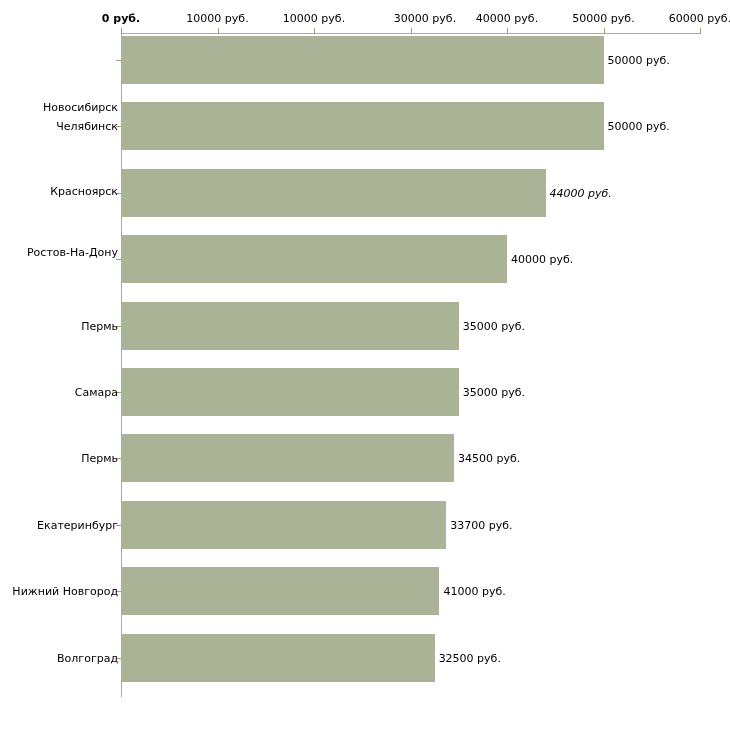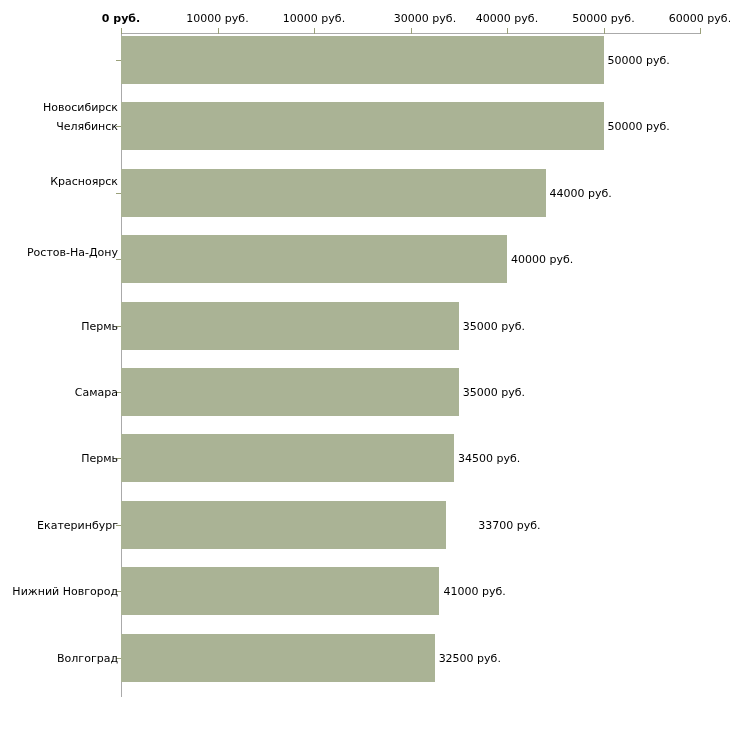--- a/index.html
+++ b/index.html
@@ -112,21 +112,21 @@
       <div class="x-tick" style="left: 700px;"></div>
       <div class="x-tick-label" style="left: 700px;">60000 руб.</div>
     </div>
 
   <div id="y-axis-ticks">
       <div class="y-tick" style="top: 60px;"></div>
       <div class="y-tick-label" style="top: 60px; margin-top: 47px;">Новосибирск</div>
       <div class="y-tick" style="top: 126.4px;"></div>
       <div class="y-tick-label" style="top: 126.4px; text-align: center;">Челябинск</div>
       <div class="y-tick" style="top: 192.8px;"></div>
-      <div class="y-tick-label" style="top: 181px;">Красноярск</div>
+      <div class="y-tick-label" style="top: 191px;">Красноярск</div>
       <div class="y-tick" style="top: 259.2px;"></div>
       <div class="y-tick-label" style="top: 252px;">Ростов-На-Дону</div>
       <div class="y-tick" style="top: 325.6px;"></div>
       <div class="y-tick-label" style="top: 325.6px;">Пермь</div>
       <div class="y-tick" style="top: 392px;"></div>
       <div class="y-tick-label" style="top: 392px;">Самара</div>
       <div class="y-tick" style="top: 458.4px;"></div>
       <div class="y-tick-label" style="top: 458.4px;">Пермь</div>
       <div class="y-tick" style="top: 524.8px;"></div>
       <div class="y-tick-label" style="top: 524.8px;">Екатеринбург</div>
@@ -135,30 +135,30 @@
       <div class="y-tick" style="top: 657.6px;"></div>
       <div class="y-tick-label" style="top: 657.6px;">Волгоград</div>
     </div>
 
   <div id="bars-layer">
       <div class="bar" title="Новосибирск: 50000 руб." style="top: 36px; height: 48px; width: 482.5px; background: rgb(170, 179, 149);"></div>
       <div class="bar-value-label" style="left: 607.5px; top: 60px;">50000 руб.</div>
       <div class="bar" title="Челябинск: 50000 руб." style="top: 102.4px; height: 48px; width: 482.5px; background: rgb(170, 179, 149);"></div>
       <div class="bar-value-label" style="left: 607.5px; top: 126.4px;">50000 руб.</div>
       <div class="bar" title="Красноярск: 44000 руб." style="top: 168.8px; height: 48px; width: 424.6px; background: rgb(170, 179, 149);"></div>
-      <div class="bar-value-label" style="left: 549.6px; top: 192.8px;">44000 руб.</div>
+      <div class="bar-value-label" style="left: 549.6px; top: 192.8px; font-style: italic;">44000 руб.</div>
       <div class="bar" title="Ростов-На-Дону: 40000 руб." style="top: 235.2px; height: 48px; width: 386px; background: rgb(170, 179, 149);"></div>
       <div class="bar-value-label" style="left: 511px; top: 259.2px;">40000 руб.</div>
       <div class="bar" title="Пермь: 35000 руб." style="top: 301.6px; height: 48px; width: 337.75px; background: rgb(170, 179, 149);"></div>
       <div class="bar-value-label" style="left: 462.75px; top: 325.6px;">35000 руб.</div>
       <div class="bar" title="Самара: 35000 руб." style="top: 368px; height: 48px; width: 337.75px; background: rgb(170, 179, 149);"></div>
       <div class="bar-value-label" style="left: 462.75px; top: 392px;">35000 руб.</div>
       <div class="bar" title="Москва: 34500 руб." style="top: 434.4px; height: 48px; width: 332.925px; background: rgb(170, 179, 149);"></div>
       <div class="bar-value-label" style="left: 457.925px; top: 458.4px;">34500 руб.</div>
       <div class="bar" title="Екатеринбург: 33700 руб." style="top: 500.8px; height: 48px; width: 325.205px; background: rgb(170, 179, 149);"></div>
-      <div class="bar-value-label" style="left: 450.205px; top: 524.8px; margin-left: 28px;">33700 руб.</div>
+      <div class="bar-value-label" style="left: 450.205px; top: 524.8px;">33700 руб.</div>
       <div class="bar" title="Нижний Новгород: 33000 руб." style="top: 567.2px; height: 48px; width: 318.45px; background: rgb(170, 179, 149);"></div>
       <div class="bar-value-label" style="left: 443.45px; top: 591.2px;">41000 руб.</div>
       <div class="bar" title="Волгоград: 32500 руб." style="top: 633.6px; height: 48px; width: 313.625px; background: rgb(170, 179, 149);"></div>
       <div class="bar-value-label" style="left: 438.625px; top: 657.6px;">32500 руб.</div>
     </div>
 
 </div>
 
 </body></html>

